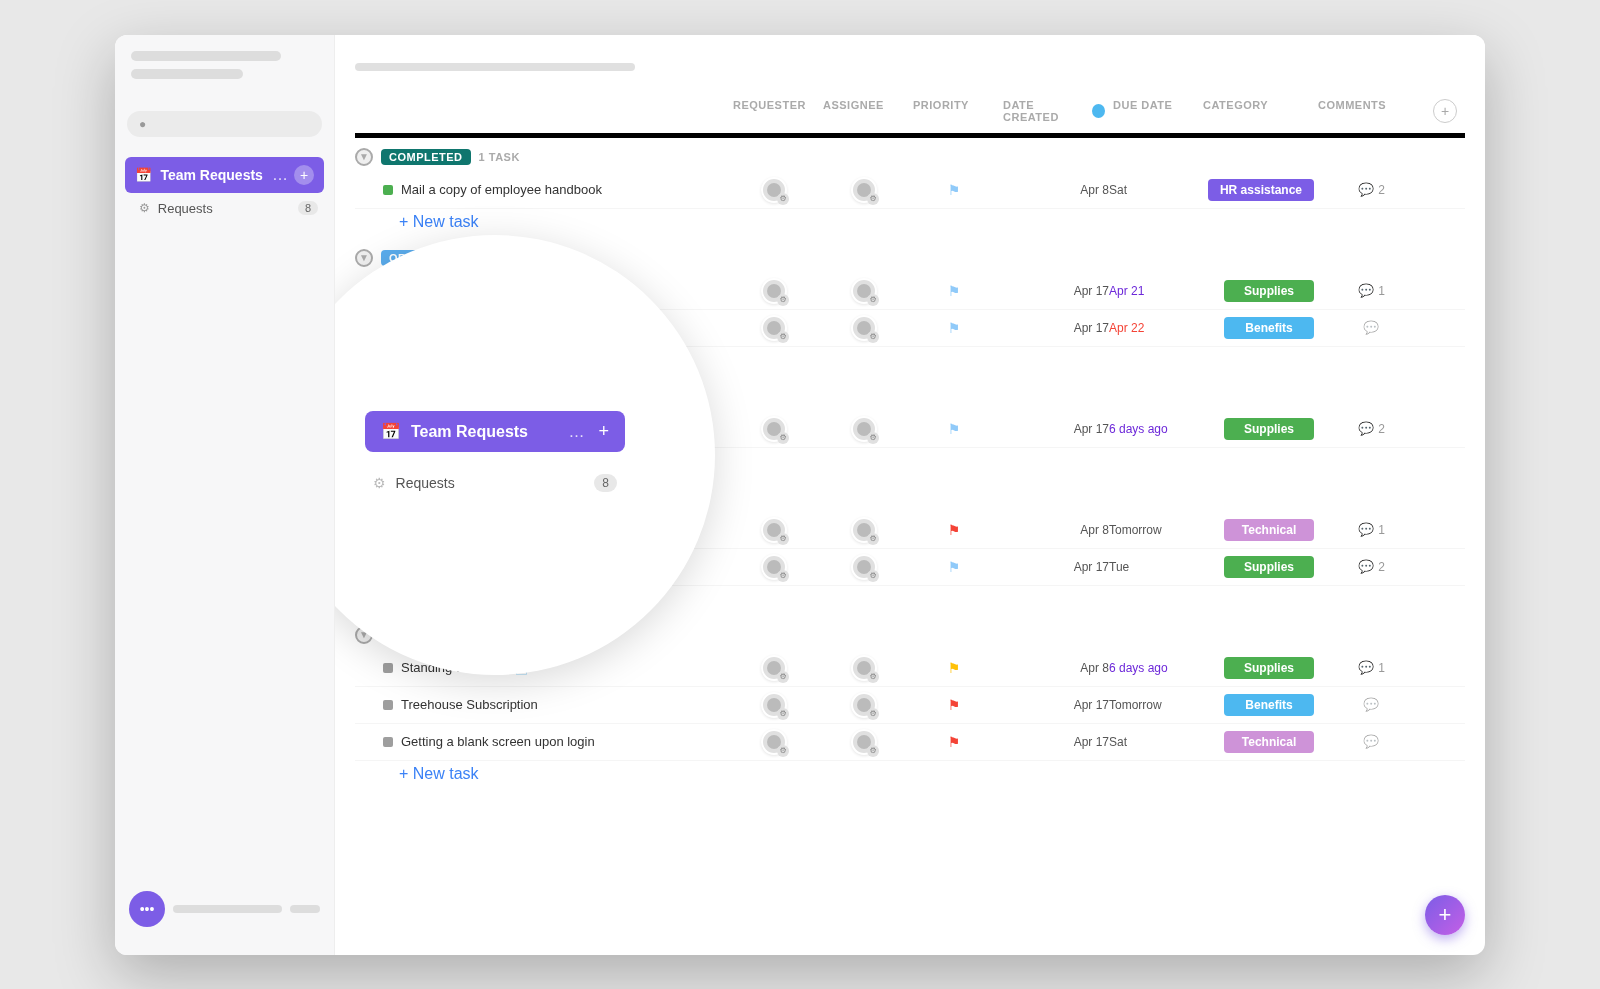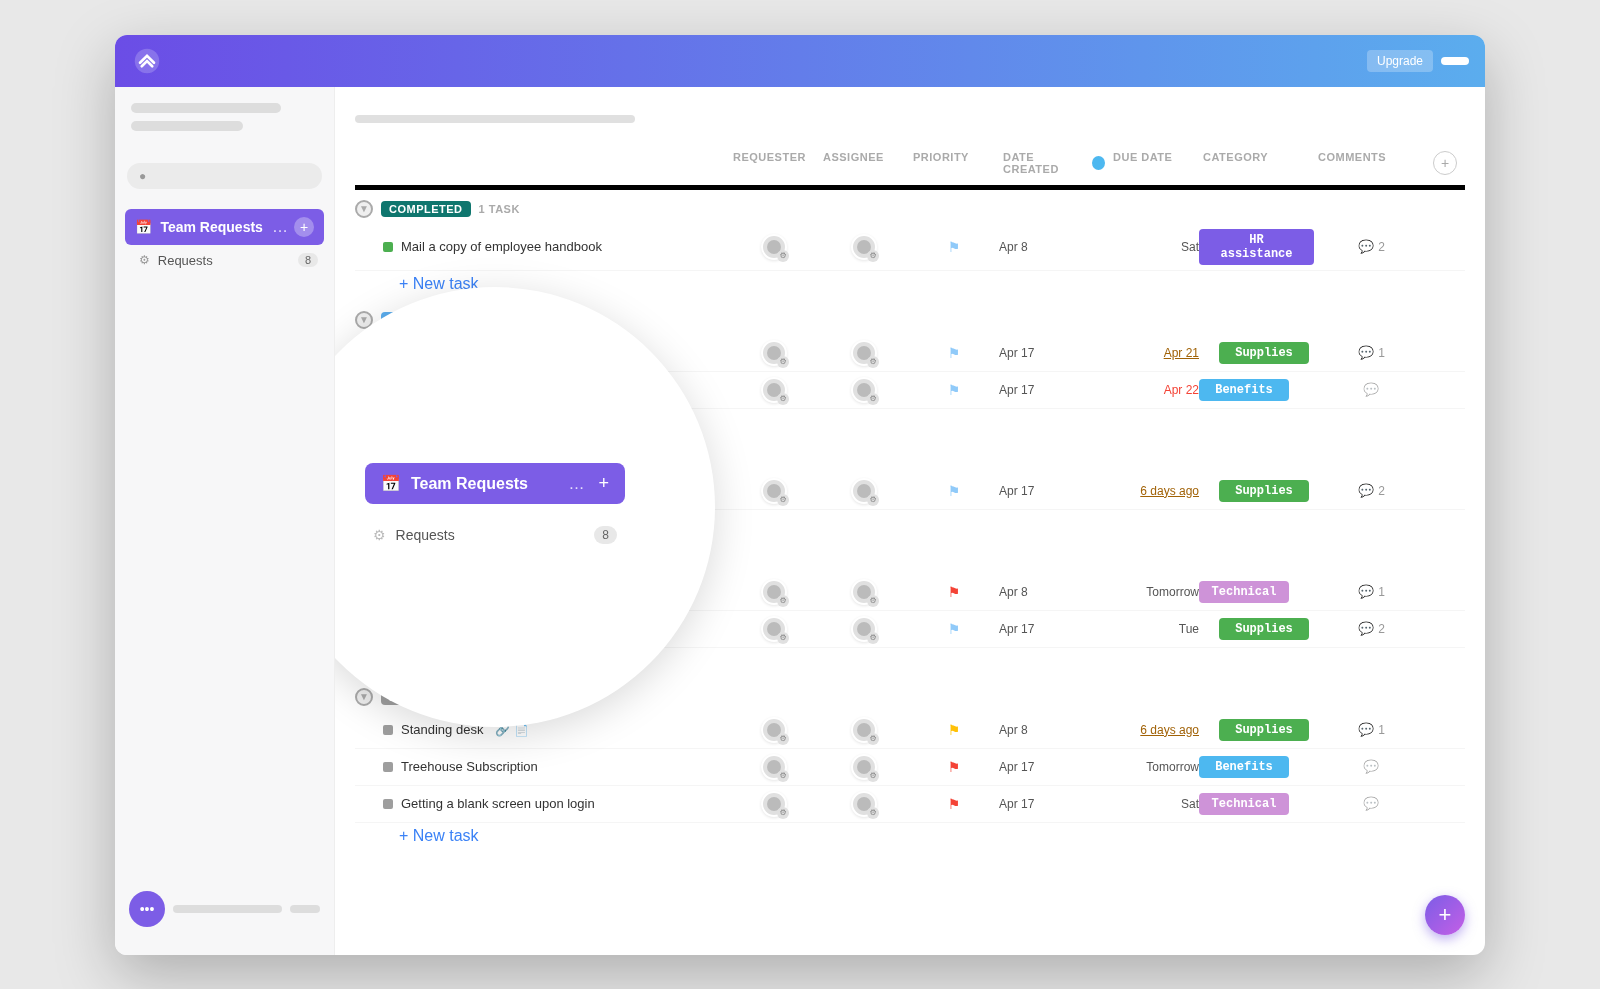--- a/index.html
+++ b/index.html
@@ -376,36 +376,35 @@
     .priority-flag {
       font-size: 14px;
     }
     .flag-red { color: #f44336; }
     .flag-blue { color: #90caf9; }
     .flag-yellow { color: #ffc107; }
 
     .date-cell {
       font-size: 12px;
       color: #555;
-      text-align: left;
+      text-align: right;
     }
 
     .due-date-cell {
       font-size: 12px;
       font-weight: 500;
-      text-align: right;
+      text-align: left;
     }
     .due-normal { color: #555; }
-    .due-overdue { color: #a16207; text-decoration: underline; }
+    .due-overdue { color: #6d28d9; }
     .due-warning { color: #f44336; }
 
     .category-cell {
       display: flex;
-      justify-content: flex-start;
-      font-family: Liberation Mono, monospace;
+      justify-content: flex-end;
     }
     .category-badge {
       border-radius: 4px;
       padding: 4px 12px;
       font-size: 12px;
       font-weight: 600;
       color: #fff;
       text-align: center;
       min-width: 90px;
     }
@@ -514,32 +513,20 @@
       padding: 2px 8px;
       font-size: 12px;
       color: #666;
     }
   </style>
 </head>
 <body>
 
 <div class="app-window">
 
-  <div class="top-bar">
-    <div class="logo">
-      <svg viewBox="0 0 32 32" fill="none">
-        <circle cx="16" cy="16" r="14" fill="rgba(255,255,255,0.2)"></circle>
-        <path d="M8 18 L16 10 L24 18" stroke="#fff" stroke-width="3" stroke-linecap="round" fill="none"></path>
-        <path d="M10 22 L16 16 L22 22" stroke="#fff" stroke-width="3" stroke-linecap="round" fill="none"></path>
-      </svg>
-    </div>
-    <div class="top-bar-spacer"></div>
-    <button class="top-bar-btn">Upgrade</button>
-    <button class="top-bar-btn-white"></button>
-  </div>
 
   <div class="main-layout">
 
     <div class="sidebar">
       <div class="sidebar-skeleton">
         <div class="skeleton-line medium"></div>
         <div class="skeleton-line short"></div>
       </div>
 
       <div class="sidebar-search">

